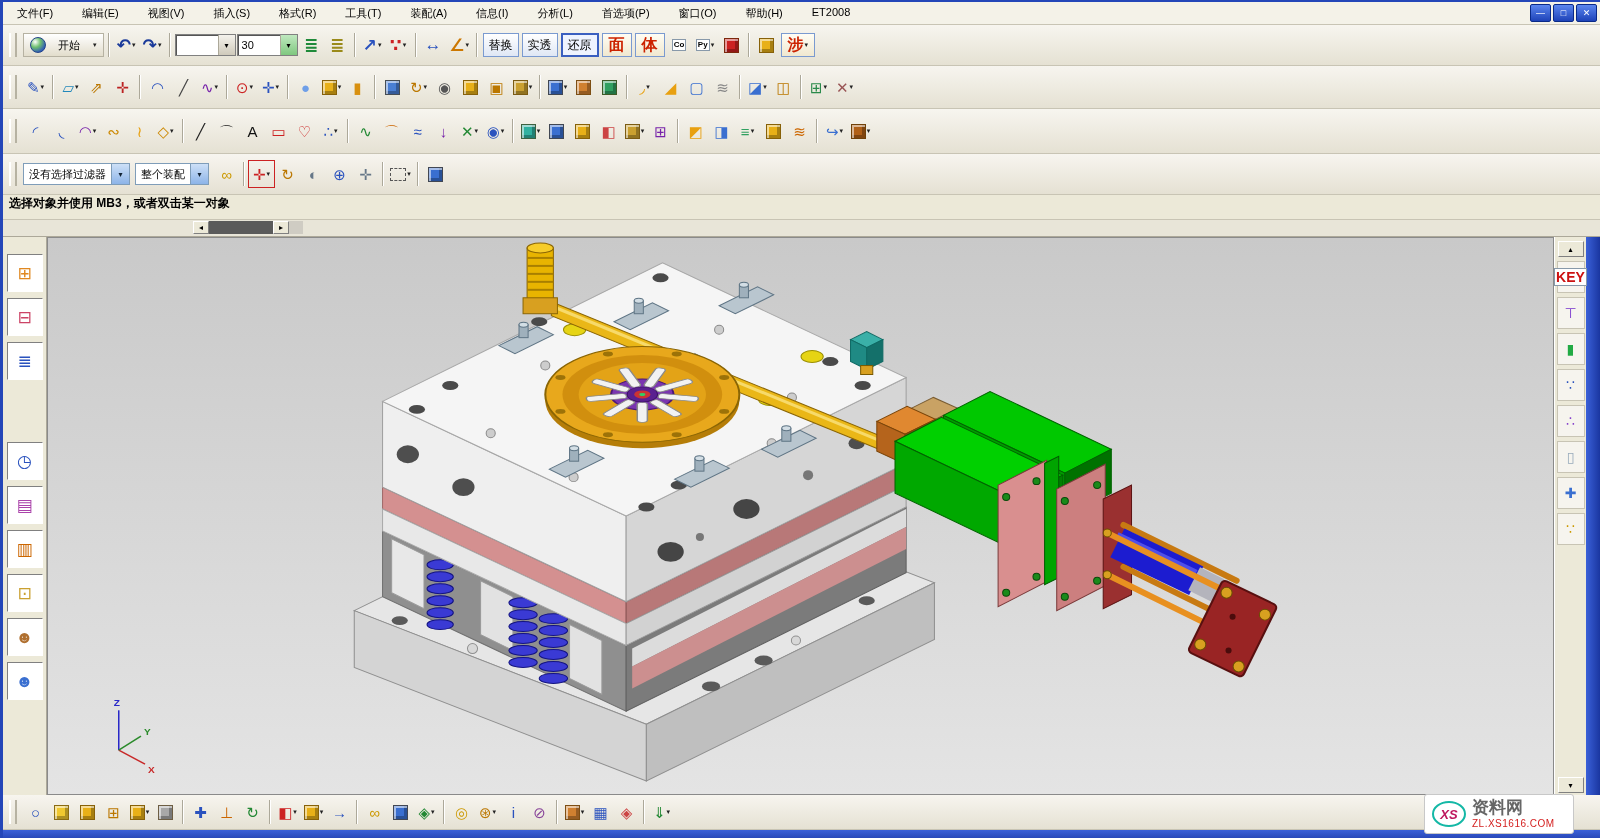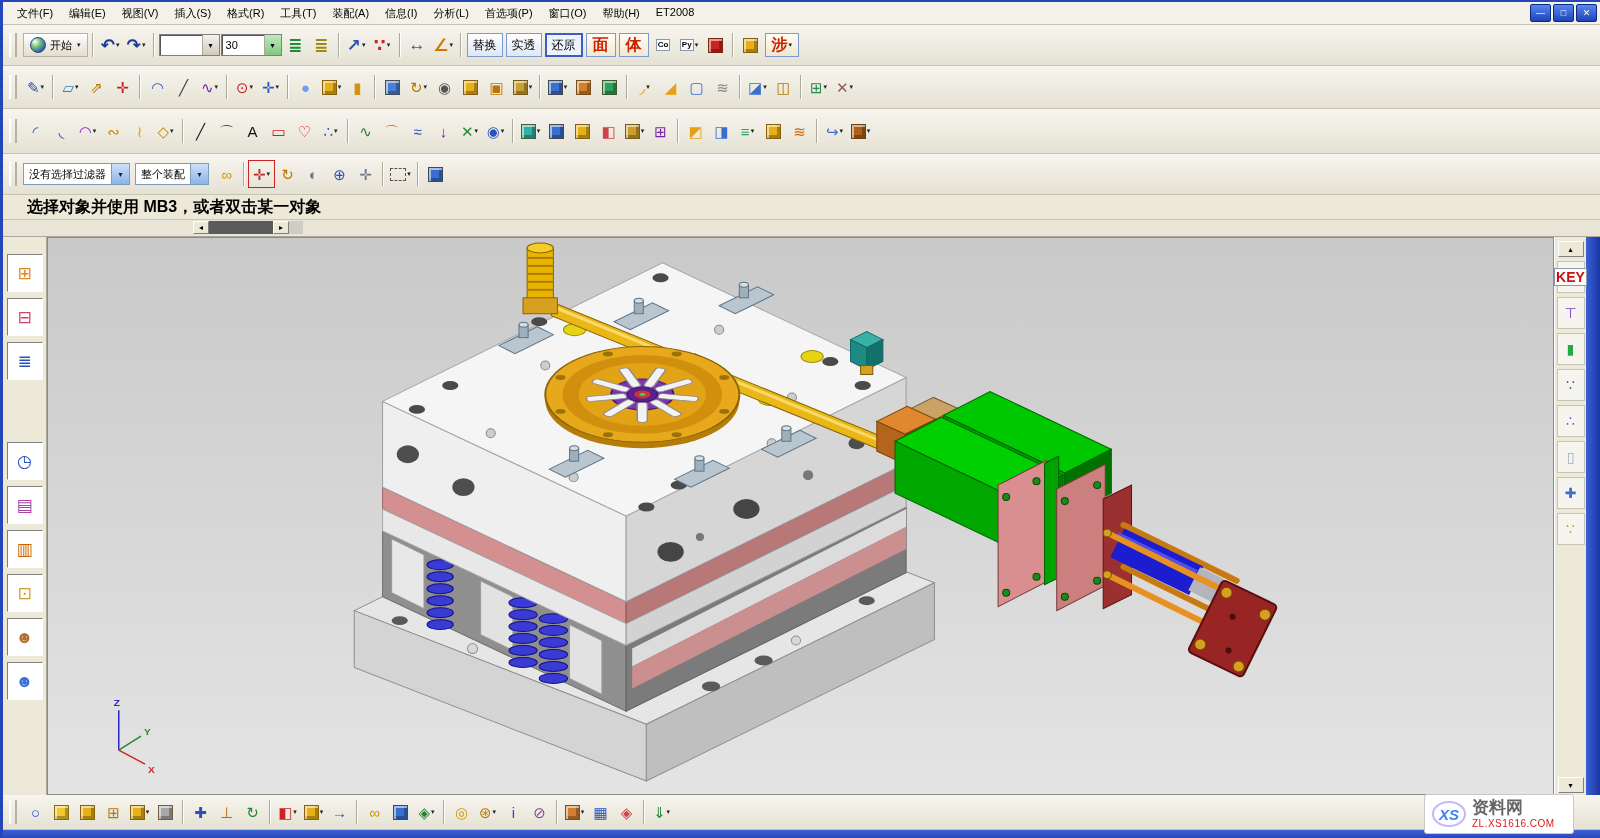--- a/index.html
+++ b/index.html
@@ -17,36 +17,36 @@
   .sep{width:0;height:24px;border-left:1px solid #aca899;border-right:1px solid #fff;margin:0 3px;display:inline-block;}
   .gap{height:56px;width:100%;display:block;}
   .tbi{width:25px;height:26px;display:inline-flex;align-items:center;justify-content:center;position:relative;cursor:default;}
   .tbi .g{font-size:15px;font-style:normal;line-height:1;}
   .tbi .g.txt{font-size:8px;font-weight:bold;font-style:normal;border:1px solid #8899aa;background:#fff;padding:1px 1px;}
   .cube{width:13px;height:13px;display:inline-block;border:1px solid rgba(70,45,0,.6);box-shadow:inset 2px 2px 0 rgba(255,255,255,.55),inset -3px -3px 0 rgba(0,0,0,.28);}
   .dda{font-size:7px;margin-left:1px;color:#222;font-style:normal;}
   .hl{outline:1px solid #cc2222;}
   .dashedbox{width:14px;height:11px;border:1px dashed #555;display:inline-block;}
   
-  .startbtn{display:inline-flex;align-items:center;gap:4px;padding:2px 6px;border:1px solid #b6b2a2;background:linear-gradient(#fff,#e2ddcc);height:24px;box-sizing:border-box;}
+  .startbtn{display:inline-flex;align-items:center;gap:12px;padding:2px 6px;border:1px solid #b6b2a2;background:linear-gradient(#fff,#e2ddcc);height:24px;box-sizing:border-box;}
   .ball{width:14px;height:14px;border-radius:50%;background:radial-gradient(circle at 30% 28%,#ffffff,#6fc06f 38%,#2a52be 80%);border:1px solid #224488;}
   .bigglyph{font-size:17px;font-weight:bold;font-style:normal;}
   .c-navy{color:#1a3a9a;} .c-green{color:#1f8a3a;} .c-olive{color:#9a8a1a;} .c-blue{color:#2a52be;} .c-red{color:#cc2222;} .c-orange{color:#cc7700;}
   .combo{display:inline-flex;align-items:stretch;height:20px;background:#fff;border:1px solid #808080;box-shadow:inset 1px 1px 0 #555;}
   .combo .t{min-width:34px;padding:1px 4px;display:flex;align-items:center;font-size:11px;}
   .combo .a{width:16px;background:linear-gradient(#f4f2ec,#cfcabb);border-left:1px solid #aca899;display:flex;align-items:center;justify-content:center;font-size:8px;}
   .txtbtn{height:24px;box-sizing:border-box;display:inline-flex;align-items:center;padding:0 5px;border:1px solid #7a9ad0;background:linear-gradient(#ffffff,#dfe7f5);font-size:12px;margin:0 1px;white-space:nowrap;}
   .txtbtn.active{border:2px solid #3a5fc0;background:#eef3ff;}
   .txtbtn.redchar{color:#cc2200;font-size:16px;font-weight:bold;padding:0 6px;background:linear-gradient(#fffdf4,#f0e8d0);}
   
   .sel{display:inline-flex;align-items:stretch;height:20px;background:#fff;border:1px solid #7f9db9;margin-right:4px;}
   .sel .t{padding:1px 5px;display:flex;align-items:center;white-space:nowrap;}
   .sel .a{width:17px;background:linear-gradient(#cde0f7,#8db4e8);border-left:1px solid #7f9db9;display:flex;align-items:center;justify-content:center;font-size:8px;color:#123;}
   
-  .status{height:24px;display:flex;align-items:center;padding-left:24px;font-weight:bold;font-size:16px;background:#ece9d8;border-bottom:1px solid #c8c4b4;flex:0 0 auto;}
+  .status{height:24px;display:flex;padding-left:6px;font-weight:bold;font-size:12px;background:#ece9d8;border-bottom:1px solid #c8c4b4;flex:0 0 auto;}
   .hscroll{height:16px;background:#e8e5d8;border-bottom:1px solid #aca899;position:relative;flex:0 0 auto;}
   .hs-track{position:absolute;left:190px;top:1px;width:110px;height:13px;background:#cfccc3;display:flex;}
   .hs-btn{width:14px;display:flex;align-items:center;justify-content:center;font-size:8px;background:#ece9d8;border:1px solid;border-color:#fff #808080 #808080 #fff;}
   .hs-thumb{width:64px;background:#5a5a5a;}
   
   .main{display:flex;height:558px;flex:0 0 auto;}
   .lsidebar{width:44px;background:#ece9d8;border-right:1px solid #aca899;display:flex;flex-direction:column;align-items:center;padding-top:14px;box-sizing:border-box;}
   .lsidebar .tbi{width:34px;height:36px;margin:3px 0;background:#fff;border:1px solid;border-color:#808080 #fff #fff #808080;}
   .lsidebar .tbi .g{font-size:17px;}
   .viewport{flex:1;position:relative;background:linear-gradient(#c9c9c9,#e4e4e4);border:1px solid #8a8a8a;box-sizing:border-box;overflow:hidden;}
@@ -54,32 +54,32 @@
   .rsidebar{width:32px;background:#ece9d8;border-left:1px solid #fff;display:flex;flex-direction:column;align-items:center;padding-top:2px;box-sizing:border-box;}
   .rsidebar .tbi{width:26px;height:30px;margin:2px 0;background:#f6f4ee;border:1px solid #c8c4b4;}
   .rsidebar .tbi .g{font-size:14px;}
   .rsidebar .scrollarrow{width:24px;height:14px;display:flex;align-items:center;justify-content:center;font-size:8px;background:#ece9d8;border:1px solid;border-color:#fff #808080 #808080 #fff;margin:2px 0;}
   .rsidebar .spacer{flex:1;}
   .blueedge{width:14px;background:linear-gradient(90deg,#3a60d8,#1a36a0);}
   
   .bottomrow{height:34px;}
   .bluestrip{height:16px;background:linear-gradient(#3a60d8,#16309a);flex:0 0 auto;}
   .watermark{position:absolute;right:26px;bottom:4px;width:150px;height:40px;background:#fff;border:1px solid #c8c8c8;border-radius:3px;display:flex;align-items:center;gap:6px;padding:0 7px;box-sizing:border-box;z-index:50;}
-  .wm-logo{min-width:34px;height:26px;border:2px solid #c4b5fd;border-radius:50%;color:#3b82f6;font-style:italic;font-weight:bold;font-size:15px;display:flex;align-items:center;justify-content:center;box-sizing:border-box;}
+  .wm-logo{min-width:34px;height:26px;border:2px solid #14b8a6;border-radius:50%;color:#be185d;font-style:italic;font-weight:bold;font-size:13px;display:flex;align-items:center;justify-content:center;box-sizing:border-box;}
   .wm-col{display:flex;flex-direction:column;line-height:1.1;}
   .wm-name{font-size:17px;font-weight:bold;color:#666;}
   .wm-url{font-size:10px;color:#d42020;letter-spacing:.5px;}
 </style>
 </head>
 <body>
 
 <div class="win">
 
   <div class="menubar">
-    <span id="menu-items" style="display:flex;">
+    <span id="menu-items" style="display:flex;gap:13px;">
         <span class="menu-item">文件(F)</span>
         <span class="menu-item">编辑(E)</span>
         <span class="menu-item">视图(V)</span>
         <span class="menu-item">插入(S)</span>
         <span class="menu-item">格式(R)</span>
         <span class="menu-item">工具(T)</span>
         <span class="menu-item">装配(A)</span>
         <span class="menu-item">信息(I)</span>
         <span class="menu-item">分析(L)</span>
         <span class="menu-item">首选项(P)</span>

